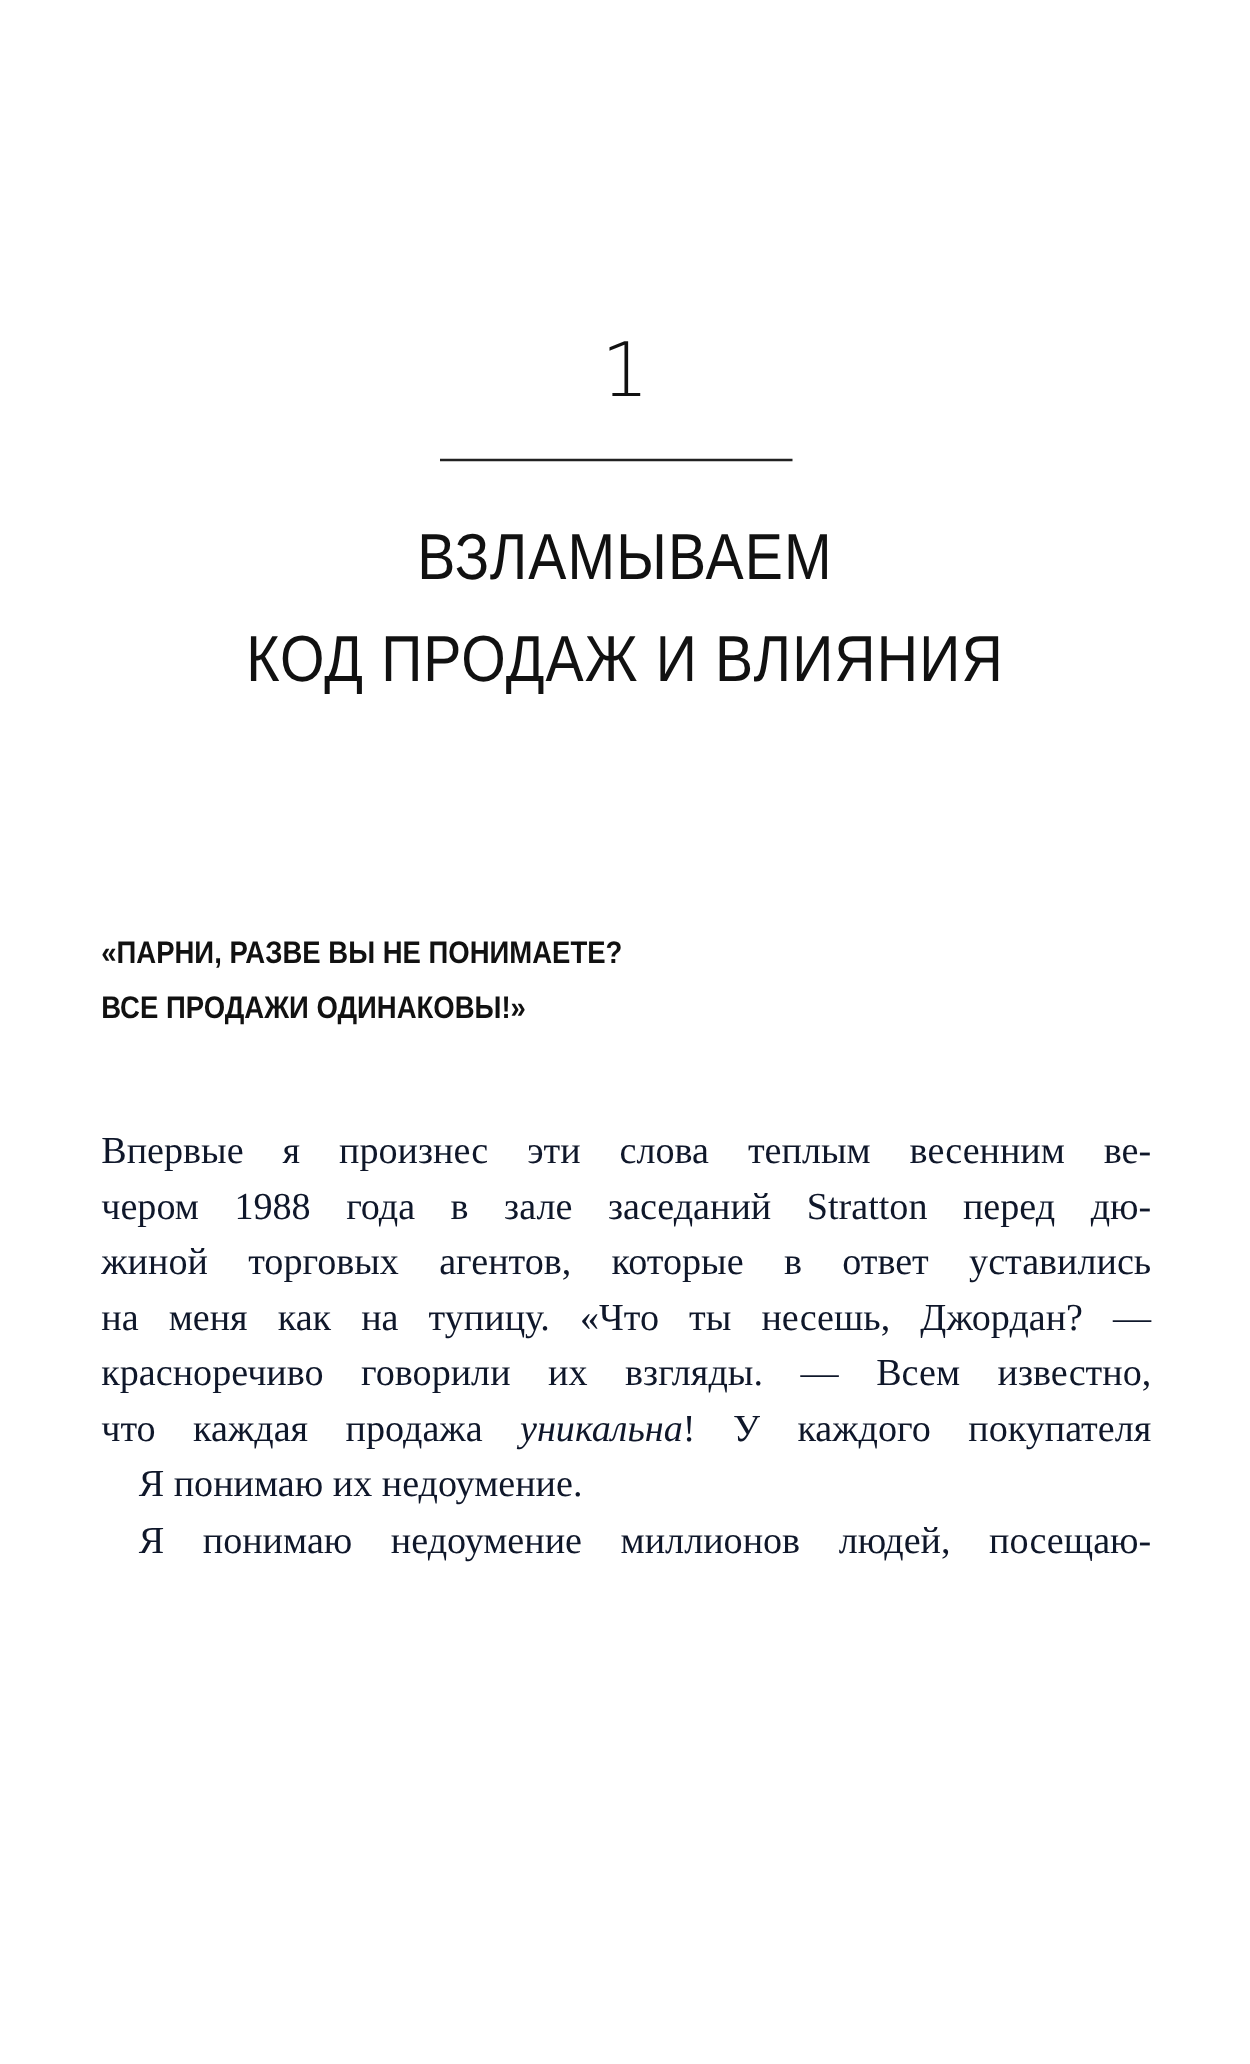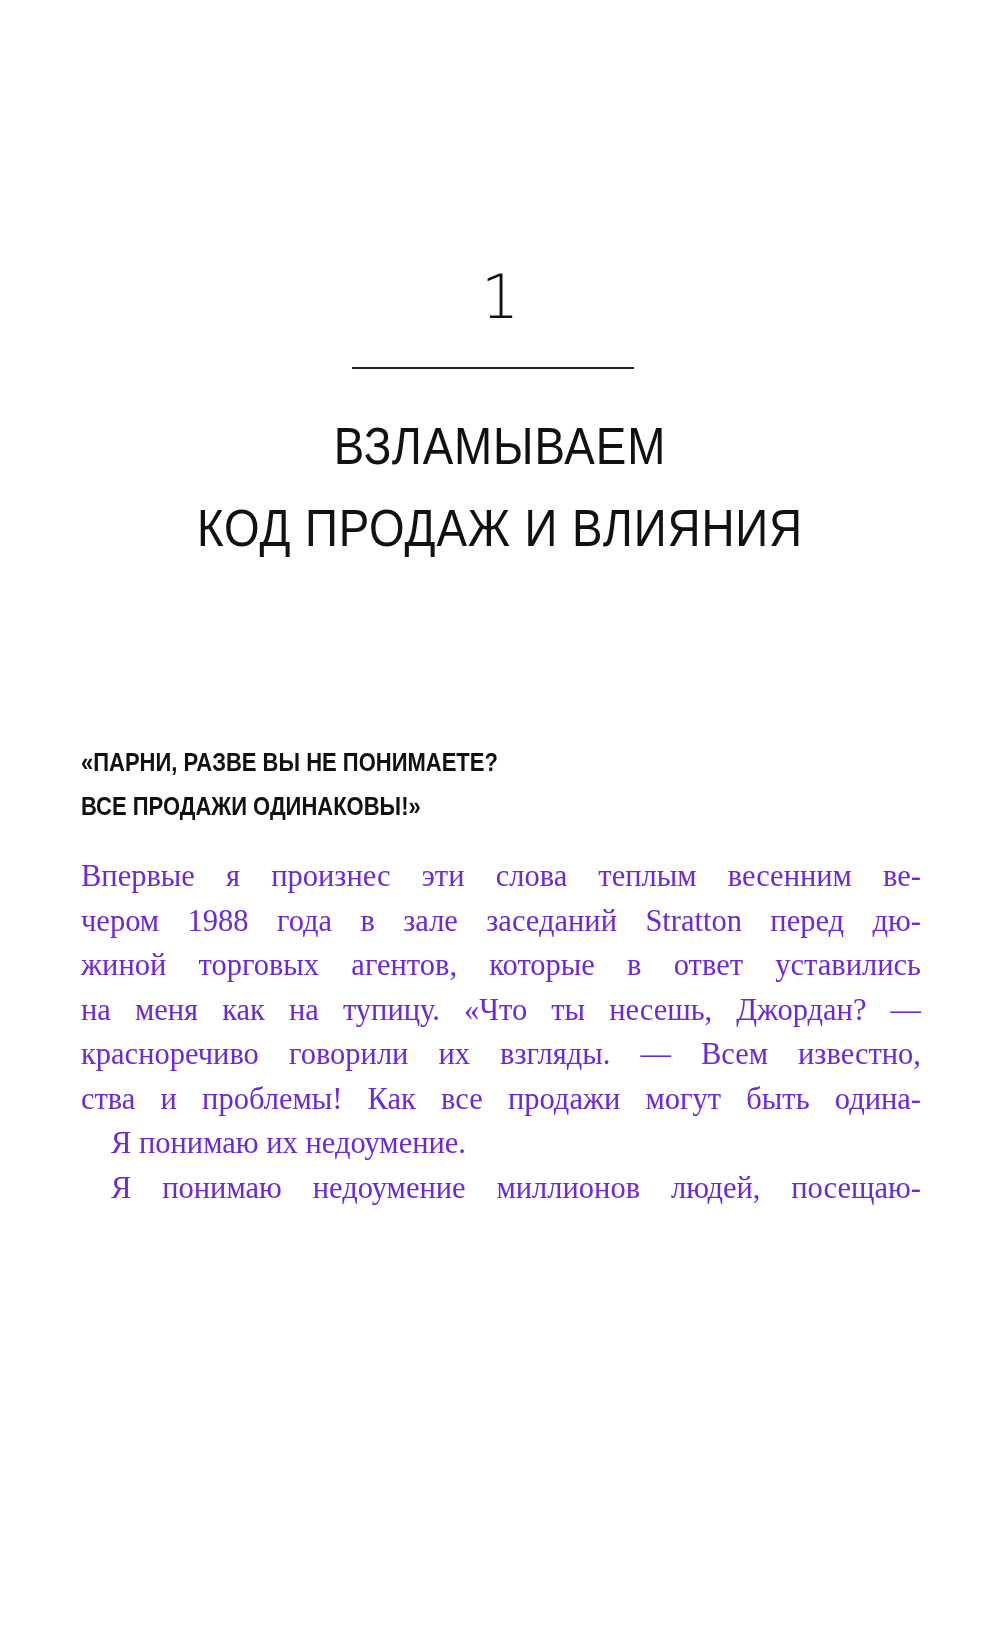--- a/index.html
+++ b/index.html
@@ -14,22 +14,22 @@
     font-family: "Liberation Sans", sans-serif; font-size: 52px; line-height: 82px; letter-spacing: 1px;
     color: #111; transform: scaleX(0.88); transform-origin: 500px 0;
   }
   .chapter-title div { white-space: nowrap; }
   .section-head {
     position: absolute; left: 81px; top: 740px;
     font-family: "Liberation Sans", sans-serif; font-weight: bold; font-size: 25px; line-height: 44px;
     color: #111; transform: scaleX(0.88); transform-origin: 0 0; white-space: nowrap;
   }
   .body-text {
-    position: absolute; left: 81px; top: 854px; width: 840px;
-    font-family: "Liberation Serif", serif; font-size: 30.5px; line-height: 44.5px; color: #6d28d9;
+    position: absolute; left: 81px; top: 898px; width: 840px;
+    font-family: "Liberation Serif", serif; font-size: 30.5px; line-height: 44.5px; color: #0f172a;
   }
   .line { display: block; text-align: justify; text-align-last: justify; white-space: nowrap; height: 44.5px; overflow: visible; }
   .line.last { text-align-last: left; }
   .line.indent { padding-left: 30px; }
   .line i { font-style: italic; }
 </style>
 </head>
 <body>
 
 <div class="chapter-num">1</div>
@@ -44,16 +44,16 @@
   <div>«ПАРНИ, РАЗВЕ ВЫ НЕ ПОНИМАЕТЕ?</div>
   <div>ВСЕ ПРОДАЖИ ОДИНАКОВЫ!»</div>
 </div>
 
 <div class="body-text">
   <span class="line"><span>Впервые я произнес эти слова теплым весенним ве-</span></span>
   <span class="line"><span>чером 1988 года в зале заседаний Stratton перед дю-</span></span>
   <span class="line"><span>жиной торговых агентов, которые в ответ уставились</span></span>
   <span class="line"><span>на меня как на тупицу. «Что ты несешь, Джордан? —</span></span>
   <span class="line"><span>красноречиво говорили их взгляды. — Всем известно,</span></span>
-  <span class="line"><span>ства и проблемы! Как все продажи могут быть одина-</span></span>
+  <span class="line"><span>что каждая продажа </span><i>уникальна</i><span>! У каждого покупателя</span></span>
   <span class="line last indent"><span>Я понимаю их недоумение.</span></span>
   <span class="line indent"><span>Я понимаю недоумение миллионов людей, посещаю-</span></span>
 </div>
 
 </body></html>

